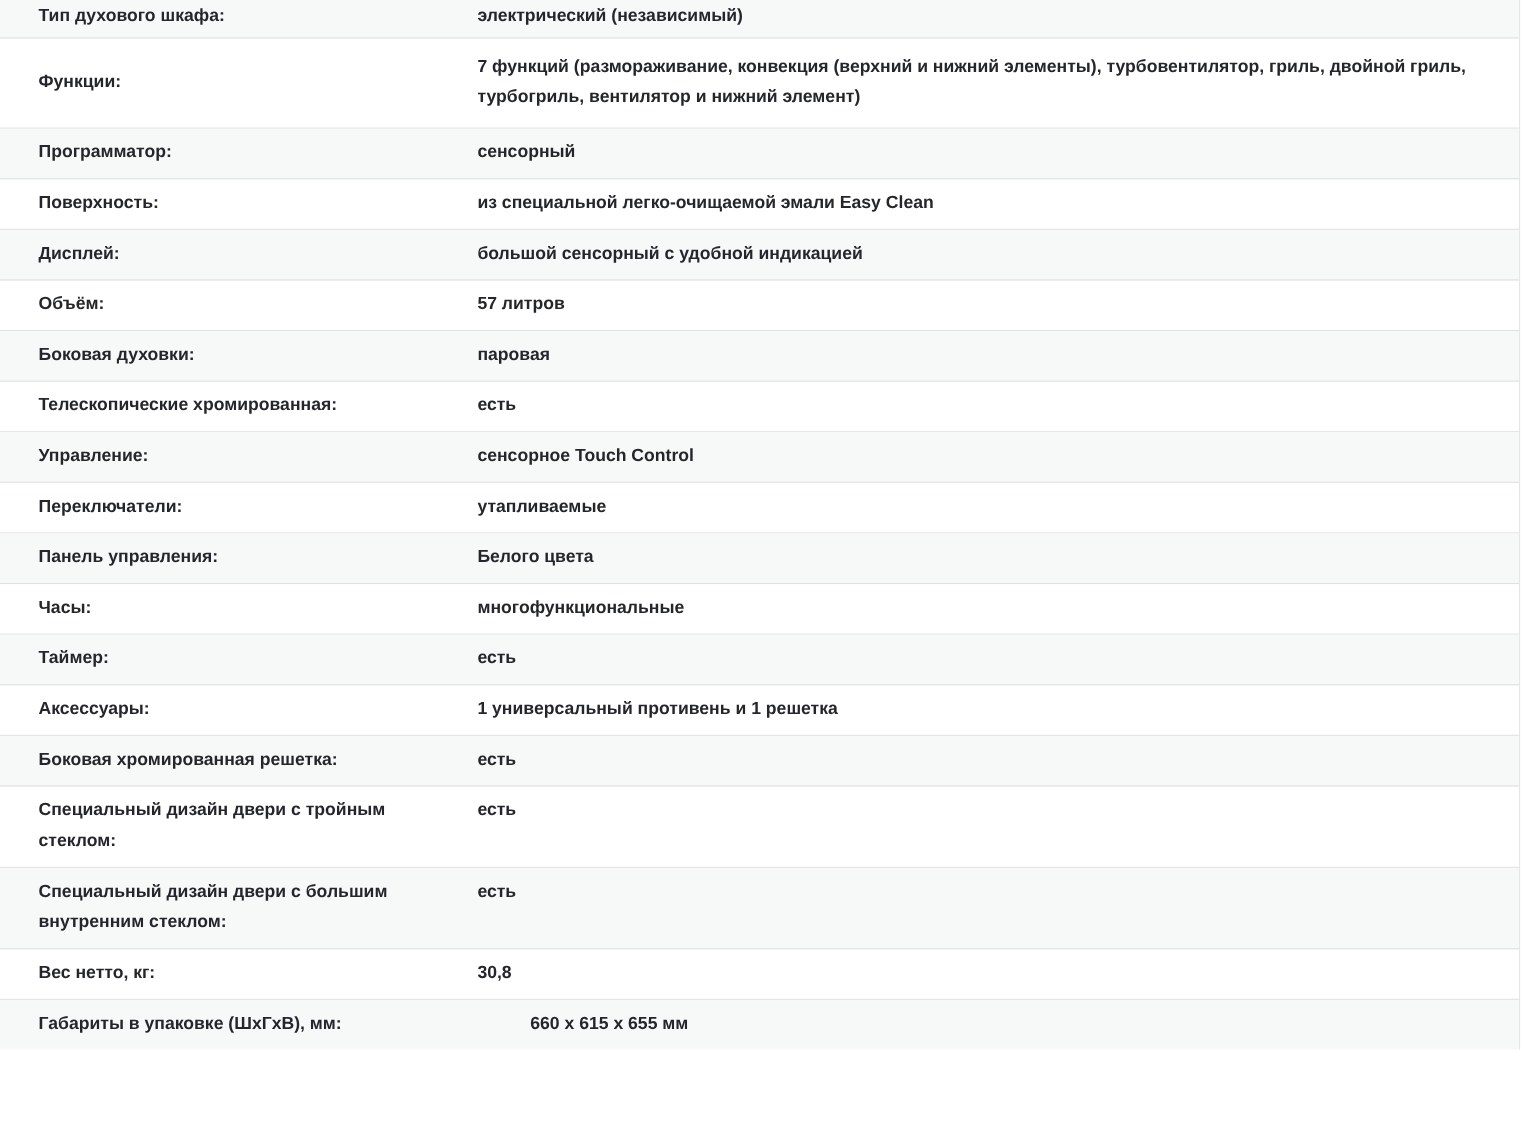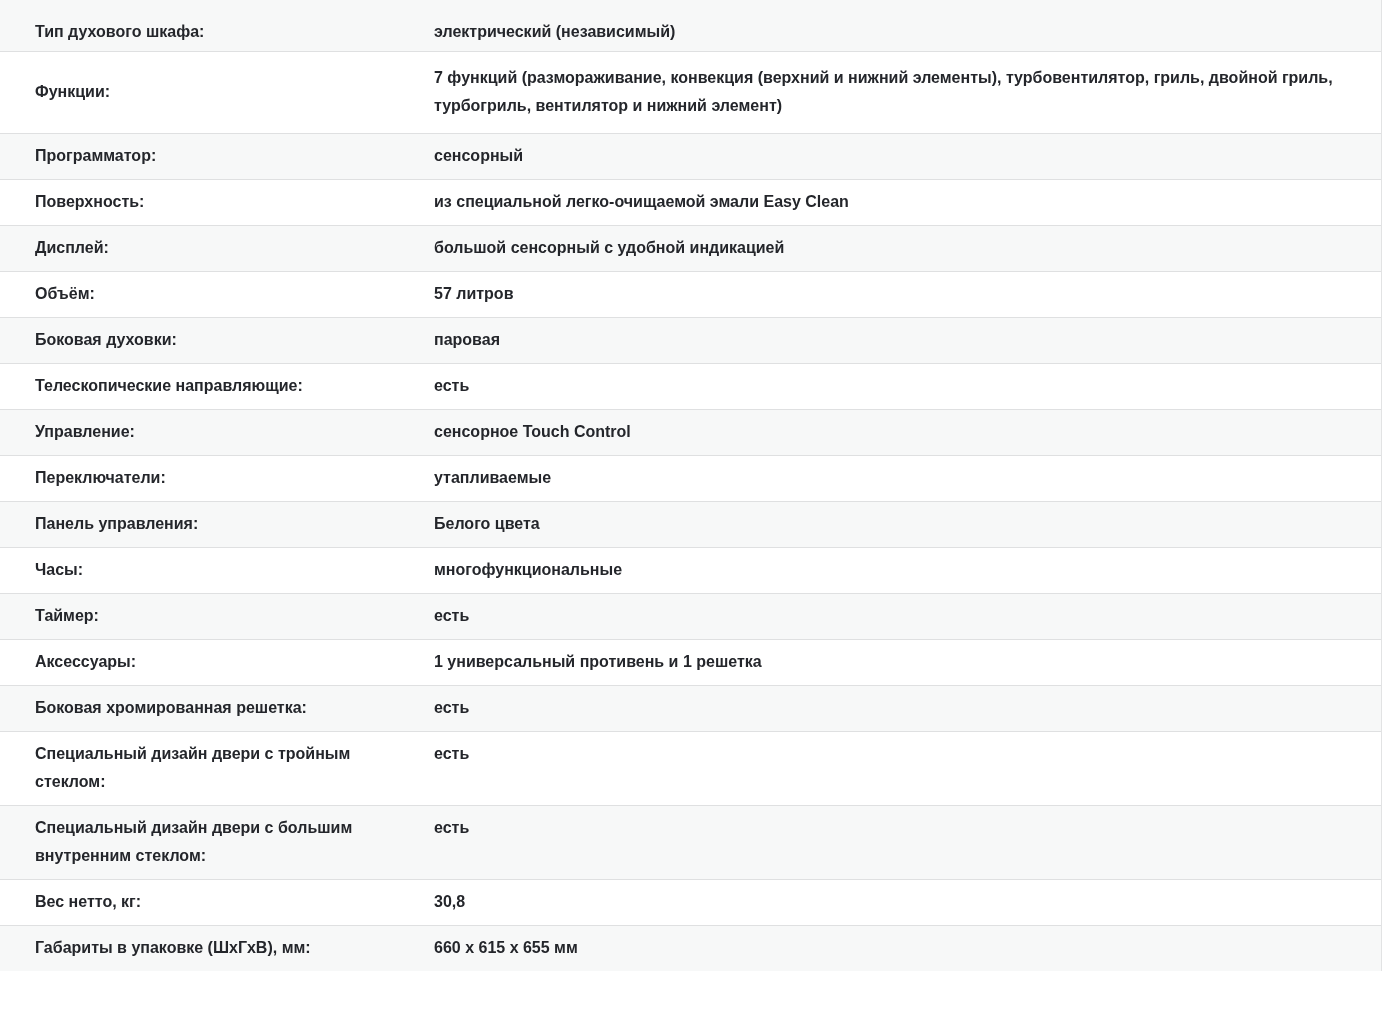--- a/index.html
+++ b/index.html
@@ -23,22 +23,22 @@
     font-weight: 700;
     line-height: 28px;
   }
   .spec-row {
     display: flex;
     align-items: flex-start;
     padding: 8px 0 9px 35px;
     border-bottom: 1px solid #dfe0e1;
   }
   .spec-row:nth-child(odd) { background: #f7f8f8; }
-  .spec-row:last-child { border-bottom: none; }
-  .spec-row.first { padding-top: 18px; padding-bottom: 5px; }
+  .spec-row:last-child { border-bottom: none; gap: 48px; }
+  .spec-row.first { padding-top: 1px; padding-bottom: 5px; }
   .spec-row.tall { padding-top: 12px; padding-bottom: 13px; align-items: center; }
   .spec-label {
     flex: 0 0 388px;
     padding-right: 22px;
   }
   .spec-value {
     flex: 1 1 auto;
     max-width: 936px;
     padding-right: 24px;
     margin-left: 11px;
@@ -79,21 +79,21 @@
       <div class="spec-label">Объём:</div>
       <div class="spec-value">57 литров</div>
     </div>
 
     <div class="spec-row">
       <div class="spec-label">Боковая духовки:</div>
       <div class="spec-value">паровая</div>
     </div>
 
     <div class="spec-row">
-      <div class="spec-label">Телескопические направляющие:</div>
+      <div class="spec-label">Телескопические хромированная:</div>
       <div class="spec-value">есть</div>
     </div>
 
     <div class="spec-row">
       <div class="spec-label">Управление:</div>
       <div class="spec-value">сенсорное Touch Control</div>
     </div>
 
     <div class="spec-row">
       <div class="spec-label">Переключатели:</div>

